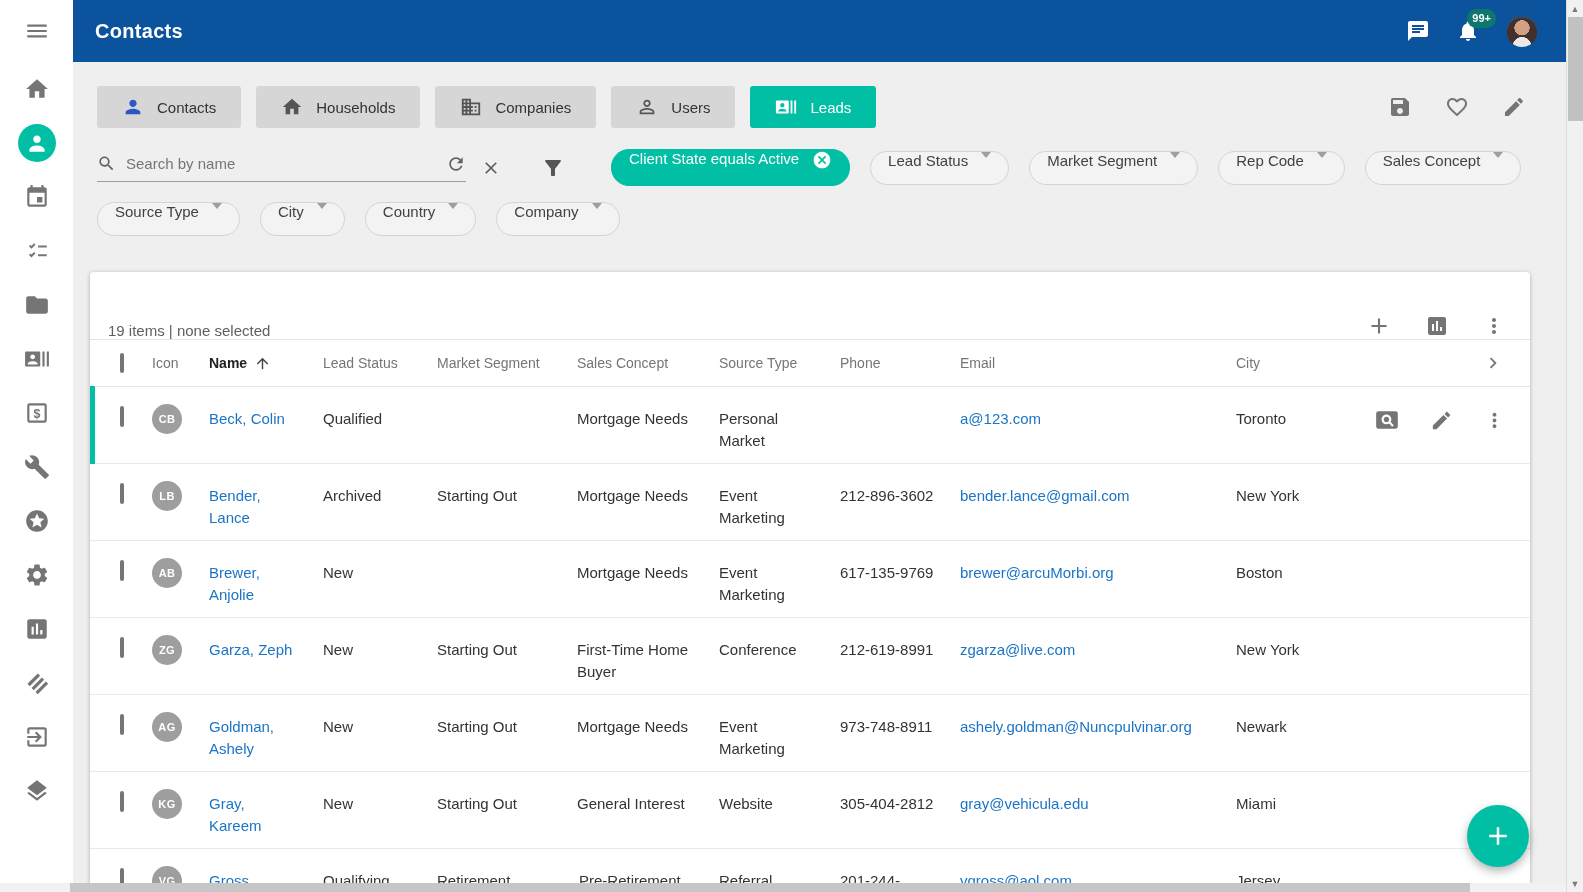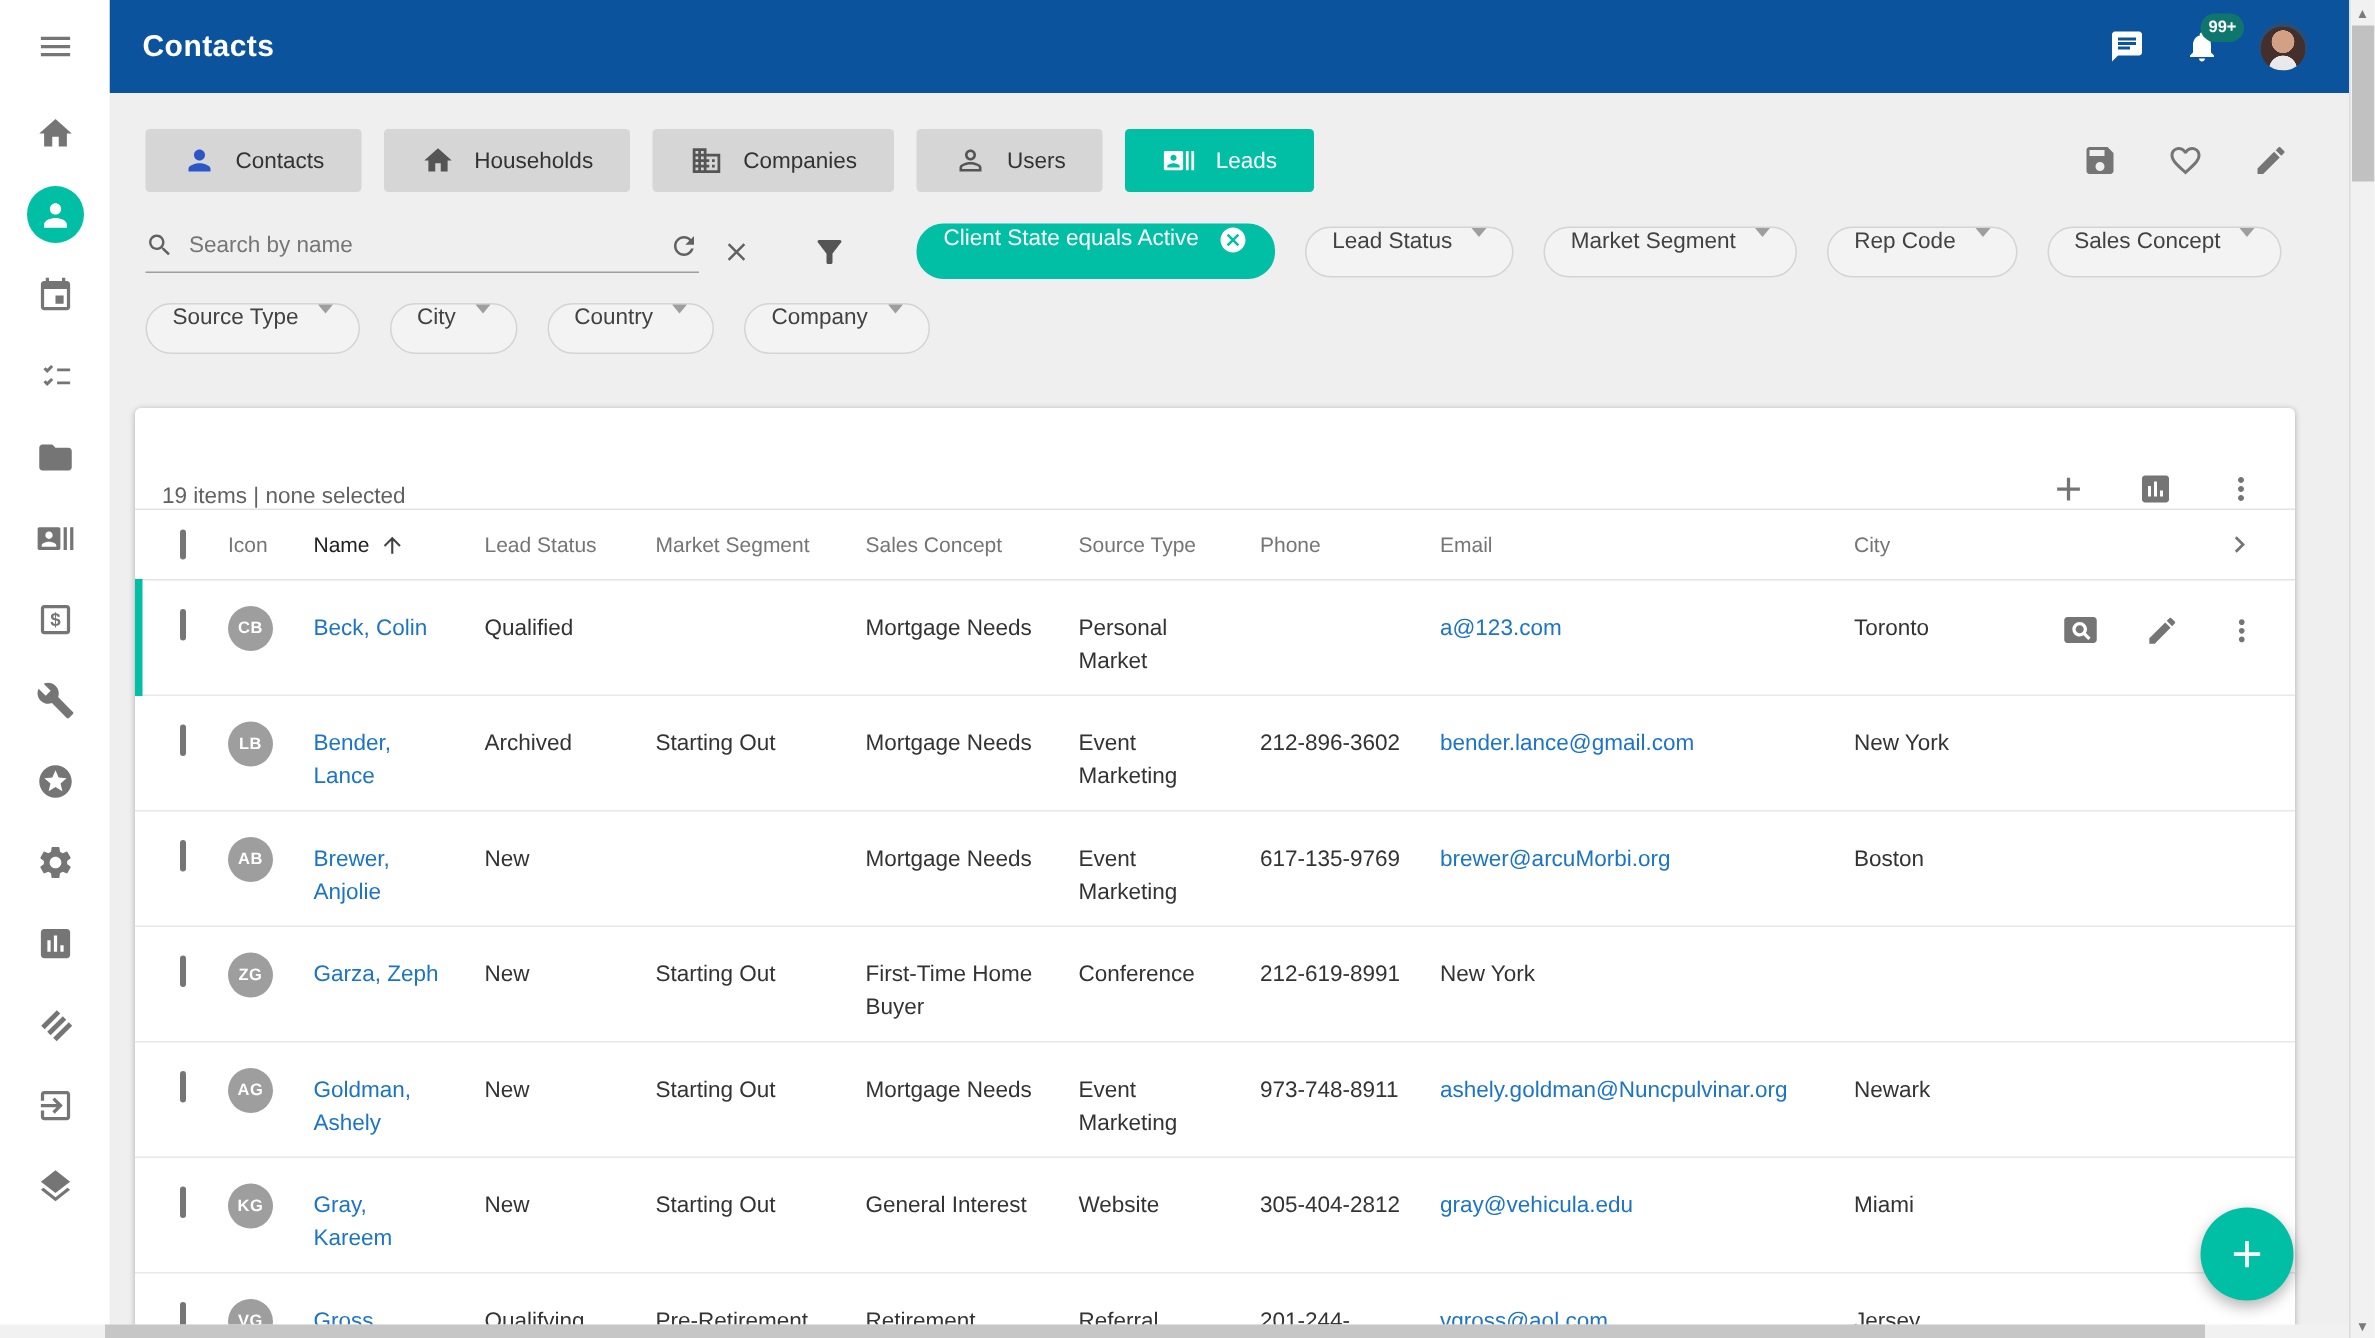--- a/index.html
+++ b/index.html
@@ -60,21 +60,21 @@
   .card{margin:36px 36px 0 17px;background:#fff;border-radius:4px;box-shadow:0 1px 4px rgba(0,0,0,.28);height:920px}
   .card-toolbar{height:67px;display:flex;align-items:flex-end;padding:0 24px 0 18px}
   .summary{color:#616161;font-size:15px}
   .card-tools{margin-left:auto;display:flex;gap:33px;align-items:center;color:#757575}
   .plus-icon{width:26px;height:26px;cursor:pointer}
   .chart-sq-icon{width:24px;height:24px;cursor:pointer}
   .dots-icon{width:24px;height:24px;cursor:pointer}
 
   .thead{display:flex;align-items:center;height:48px;border-top:1px solid #e3e3e3;border-bottom:1px solid #e3e3e3}
   .th{font-size:14px;color:#757575;padding-right:16px}
-  .th-name{color:#212121;font-weight:400;display:inline-flex;align-items:center;gap:7px;cursor:pointer}
+  .th-name{color:#212121;font-weight:700;display:inline-flex;align-items:center;gap:7px;cursor:pointer}
   .arrow-up-icon{width:17px;height:17px;color:#424242}
   .th-actions{flex:1;display:flex;justify-content:flex-end;padding-right:26px;color:#757575}
   .chevron-icon{width:22px;height:22px;cursor:pointer}
 
   .w-cb{width:62px;flex:none}
   .w-icon{width:57px;flex:none}
   .w-name{width:114px;flex:none}
   .w-lead{width:114px;flex:none}
   .w-market{width:140px;flex:none}
   .w-sales{width:142px;flex:none}
@@ -465,20 +465,21 @@
           <span class="td cb-cell w-cb"><span class="checkbox"></span></span>
           <span class="td icon-cell w-icon">
             <span class="avatar-badge">ZG</span>
           </span>
           <span class="td w-name"><span class="link">Garza, Zeph</span></span>
           <span class="td w-lead">New</span>
           <span class="td w-market">Starting Out</span>
           <span class="td w-sales">First-Time Home Buyer</span>
           <span class="td w-source">Conference</span>
           <span class="td w-phone">212-619-8991</span>
+          <span class="td w-email"><span class="link">zgarza@live.com</span></span>
           <span class="td w-city">New York</span>
           <span class="actions-cell"></span>
         </div>
         <div class="row">
           <span class="td cb-cell w-cb"><span class="checkbox"></span></span>
           <span class="td icon-cell w-icon">
             <span class="avatar-badge">AG</span>
           </span>
           <span class="td w-name"><span class="link">Goldman, Ashely</span></span>
           <span class="td w-lead">New</span>
@@ -505,22 +506,22 @@
           <span class="td w-city">Miami</span>
           <span class="actions-cell"></span>
         </div>
         <div class="row">
           <span class="td cb-cell w-cb"><span class="checkbox"></span></span>
           <span class="td icon-cell w-icon">
             <span class="avatar-badge">VG</span>
           </span>
           <span class="td w-name"><span class="link">Gross,</span></span>
           <span class="td w-lead">Qualifying</span>
+          <span class="td w-sales">Retirement</span>
           <span class="td w-market">Pre-Retirement</span>
-          <span class="td w-sales">Retirement</span>
           <span class="td w-source">Referral</span>
           <span class="td w-phone">201-244-</span>
           <span class="td w-email"><span class="link">vgross@aol.com</span></span>
           <span class="td w-city">Jersey</span>
           <span class="actions-cell"></span>
         </div>
       </div>
   </section>
 
 </main>

